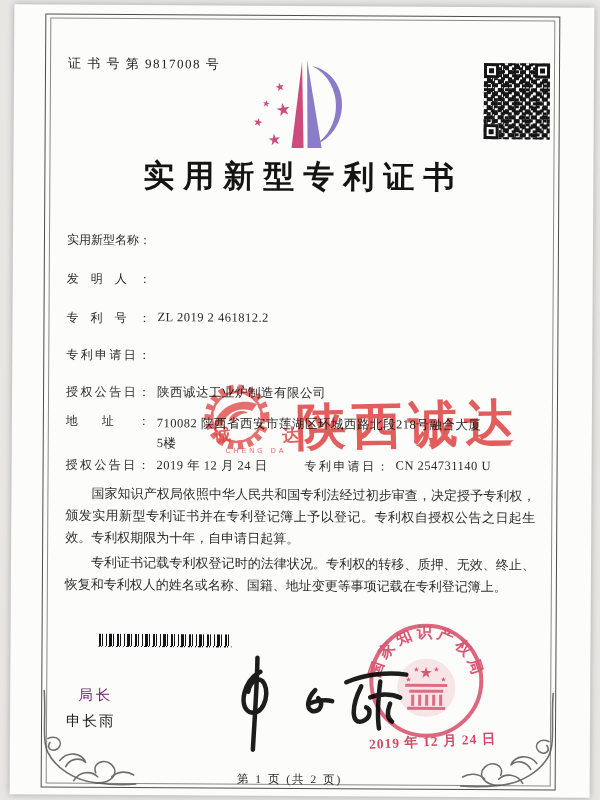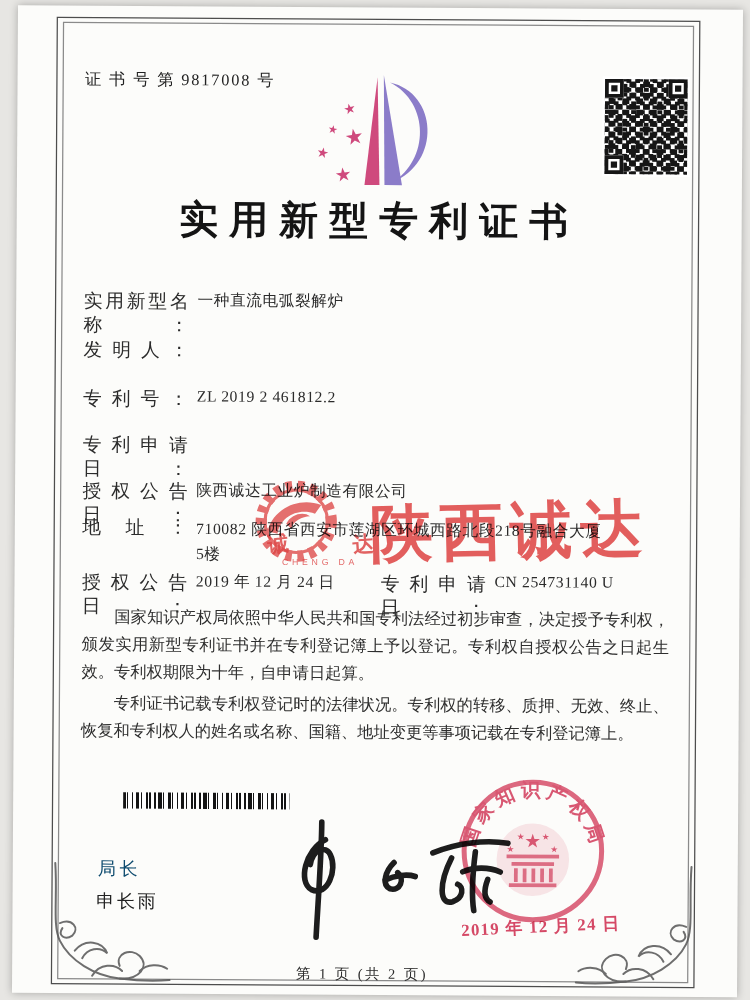--- a/index.html
+++ b/index.html
@@ -35,37 +35,37 @@
   .finder.tl{left:0;top:0;}
   .finder.tr{right:0;top:0;}
   .finder.bl{left:0;bottom:0;}
 
   .logo{position:absolute;left:236px;top:50px;width:110px;height:100px;}
 
   .title{position:absolute;left:0;right:0;top:150px;text-align:center;
     font-size:31px;font-weight:600;letter-spacing:9px;color:#141414;}
 
   .row{position:absolute;left:54px;display:flex;align-items:flex-start;font-size:12.5px;color:#2b2b2b;}
-  .row .lbl{display:inline-block;width:84px;font-size:15px;text-align:justify;text-align-last:justify;flex:none;}
+  .row .lbl{display:inline-block;width:84px;font-size:12px;text-align:justify;text-align-last:justify;flex:none;}
   .row .val{margin-left:7px;letter-spacing:.5px;}
   .pair2{position:absolute;left:239px;top:0;display:flex;}
   .addr .val-wrap{max-width:380px;line-height:20px;}
 
   .paragraphs{position:absolute;left:54px;top:478px;width:470px;
     font-size:13px;line-height:22px;color:#2e2e2e;text-align:justify;}
   .paragraphs p{margin:0 0 3px 0;text-indent:2em;}
 
   .barcode{position:absolute;left:88px;top:629px;width:133px;height:13px;
     background:repeating-linear-gradient(90deg,
       #141414 0 2px,#fff 2px 3px,#141414 3px 4px,#fff 4px 7px,
       #141414 7px 8px,#fff 8px 10px,#141414 10px 13px,#fff 13px 14px,
       #141414 14px 15px,#fff 15px 18px);}
 
-  .official-title{position:absolute;left:68px;top:681px;font-size:14.5px;letter-spacing:3px;color:#0c4a6e;}
-  .official-name{position:absolute;left:67px;top:707px;font-size:14.5px;letter-spacing:2px;color:#222;}
+  .official-title{position:absolute;left:68px;top:681px;font-size:14.5px;letter-spacing:3px;color:#701a75;}
+  .official-name{position:absolute;left:56px;top:707px;font-size:14.5px;letter-spacing:2px;color:#222;}
   .signature{position:absolute;left:210px;top:648px;width:190px;height:100px;}
 
   .seal{position:absolute;left:357px;top:615px;width:118px;height:118px;mix-blend-mode:multiply;opacity:.92;}
   .seal-date{position:absolute;left:359px;top:726px;font-size:13.5px;color:#d84a68;
     letter-spacing:1px;transform:rotate(-3deg);mix-blend-mode:multiply;font-weight:600;}
 
   .footer{position:absolute;left:140px;top:766px;width:280px;text-align:center;
     font-size:11.5px;letter-spacing:2px;color:#2b2b2b;}
 
   .watermark{position:absolute;left:0;top:0;width:600px;height:800px;pointer-events:none;
@@ -134,21 +134,20 @@
         <span class="finder bl">
             <i></i>
           </span>
       </div>
     </div>
 
     <div class="title">实用新型专利证书</div>
 
     <div class="row" style="top:227px">
       <span class="lbl">实用新型名称：</span>
-      <span class="val">一种直流电弧裂解炉</span>
     </div>
     <div class="row" style="top:266px">
       <span class="lbl">发明人：</span>
     </div>
     <div class="row" style="top:305px">
       <span class="lbl">专利号：</span>
       <span class="val">ZL 2019 2 461812.2</span>
     </div>
     <div class="row" style="top:342px">
       <span class="lbl">专利申请日：</span>

